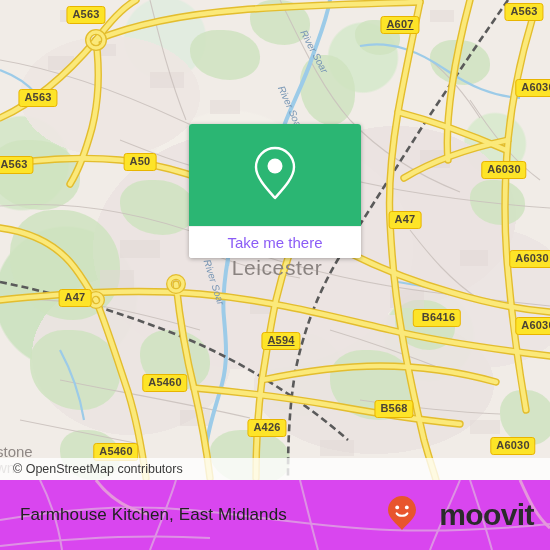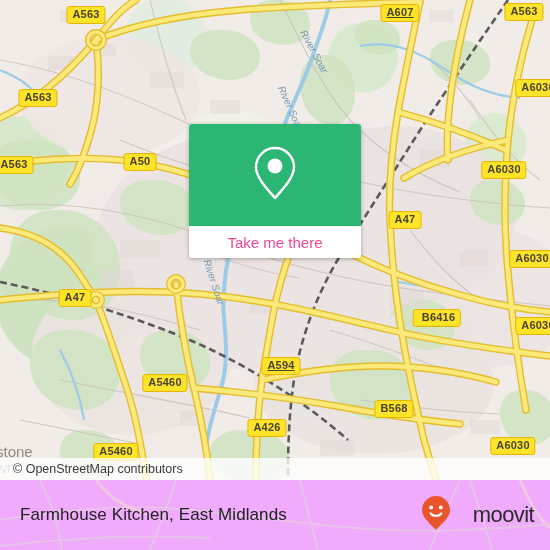--- a/index.html
+++ b/index.html
@@ -107,53 +107,53 @@
   }
   .card-top {
     height:102px; width:100%;
     background:#2bb673;
     display:flex; align-items:center; justify-content:center;
   }
   .card-btn {
     height:32px; width:100%;
     background:#fff;
     display:flex; align-items:center; justify-content:center;
-    color:#ec4899; font-size:15px;
+    color:#8b5cf6; font-size:15px;
     border-top:1px solid #f0f0f0;
   }
 
   
   .attrib {
     position:absolute; left:0; bottom:0; width:550px; height:22px;
     background:rgba(255,255,255,.78);
     display:flex; align-items:center;
     padding-left:13px;
     font-size:12.5px;
     color:#3a3a3a;
     z-index:35;
   }
 
   
   .footer {
     position:absolute; left:0; top:480px; width:550px; height:70px;
-    background:#f0abfc;
+    background:#d946ef;
     overflow:hidden;
   }
   .footer-wm { position:absolute; inset:0; opacity:.5; }
   .footer-wm svg { display:block; }
   .footer-title {
     position:absolute; left:20px; top:50%; transform:translateY(-50%);
     font-size:17px; color:#222; letter-spacing:.1px; white-space:nowrap;
   }
   .brand {
     position:absolute; right:16px; top:50%; transform:translateY(-50%);
     display:flex; align-items:center; gap:2px;
   }
   .brand-word {
-    font-size:22px; font-weight:400; color:#2b2b2b; letter-spacing:-.6px;
+    font-size:30px; font-weight:700; color:#2b2b2b; letter-spacing:-.6px;
     line-height:30px;
     margin-left:20px;
   }
 </style>
 </head>
 <body>
 
 <div id="root">
 
   <div class="map">
@@ -283,41 +283,42 @@
         <circle cx="96" cy="40" r="8"></circle>
         <circle cx="96" cy="300" r="6"></circle>
         <circle cx="176" cy="284" r="7"></circle>
       </g>
     </svg>
 
     <div class="riverlabel" style="left:308px; top:28px; transform:rotate(62deg);">River Soar</div>
     <div class="riverlabel" style="left:286px; top:84px; transform:rotate(66deg);">River Soar</div>
     <div class="riverlabel" style="left:212px; top:258px; transform:rotate(72deg);">River Soar</div>
 
+    <div class="placelabel" style="left:277px; top:268px;">Leicester</div>
 
     <div class="townlabel" style="left:-4px; top:444px;">
       <div>stone</div>
       <div>wn</div>
     </div>
 
     <div id="shields">
         <div class="shield" style="left: 86px; top: 15px;">A563</div>
-        <div class="shield" style="left: 400px; top: 13px; text-decoration: underline;">A607</div>
+        <div class="shield" style="left: 400px; top: 25px; text-decoration: underline;">A607</div>
         <div class="shield" style="left: 524px; top: 12px;">A563</div>
         <div class="shield" style="left: 38px; top: 98px;">A563</div>
         <div class="shield" style="left: 14px; top: 165px;">A563</div>
         <div class="shield" style="left: 140px; top: 162px;">A50</div>
         <div class="shield" style="left: 504px; top: 170px;">A6030</div>
         <div class="shield" style="left: 538px; top: 88px;">A6030</div>
         <div class="shield" style="left: 405px; top: 220px;">A47</div>
         <div class="shield" style="left: 532px; top: 259px;">A6030</div>
         <div class="shield" style="left: 75px; top: 298px;">A47</div>
         <div class="shield" style="left: 437px; top: 318px; padding-left: 8px;">B6416</div>
         <div class="shield" style="left: 538px; top: 326px;">A6030</div>
-        <div class="shield" style="left: 281px; top: 366px; text-decoration: underline;">A594</div>
+        <div class="shield" style="left: 281px; top: 341px; text-decoration: underline;">A594</div>
         <div class="shield" style="left: 165px; top: 383px;">A5460</div>
         <div class="shield" style="left: 394px; top: 409px;">B568</div>
         <div class="shield" style="left: 267px; top: 428px;">A426</div>
         <div class="shield" style="left: 116px; top: 452px;">A5460</div>
         <div class="shield" style="left: 513px; top: 446px;">A6030</div>
       </div>
 
     <div class="attrib">
       <span>© OpenStreetMap contributors</span>
     </div>

